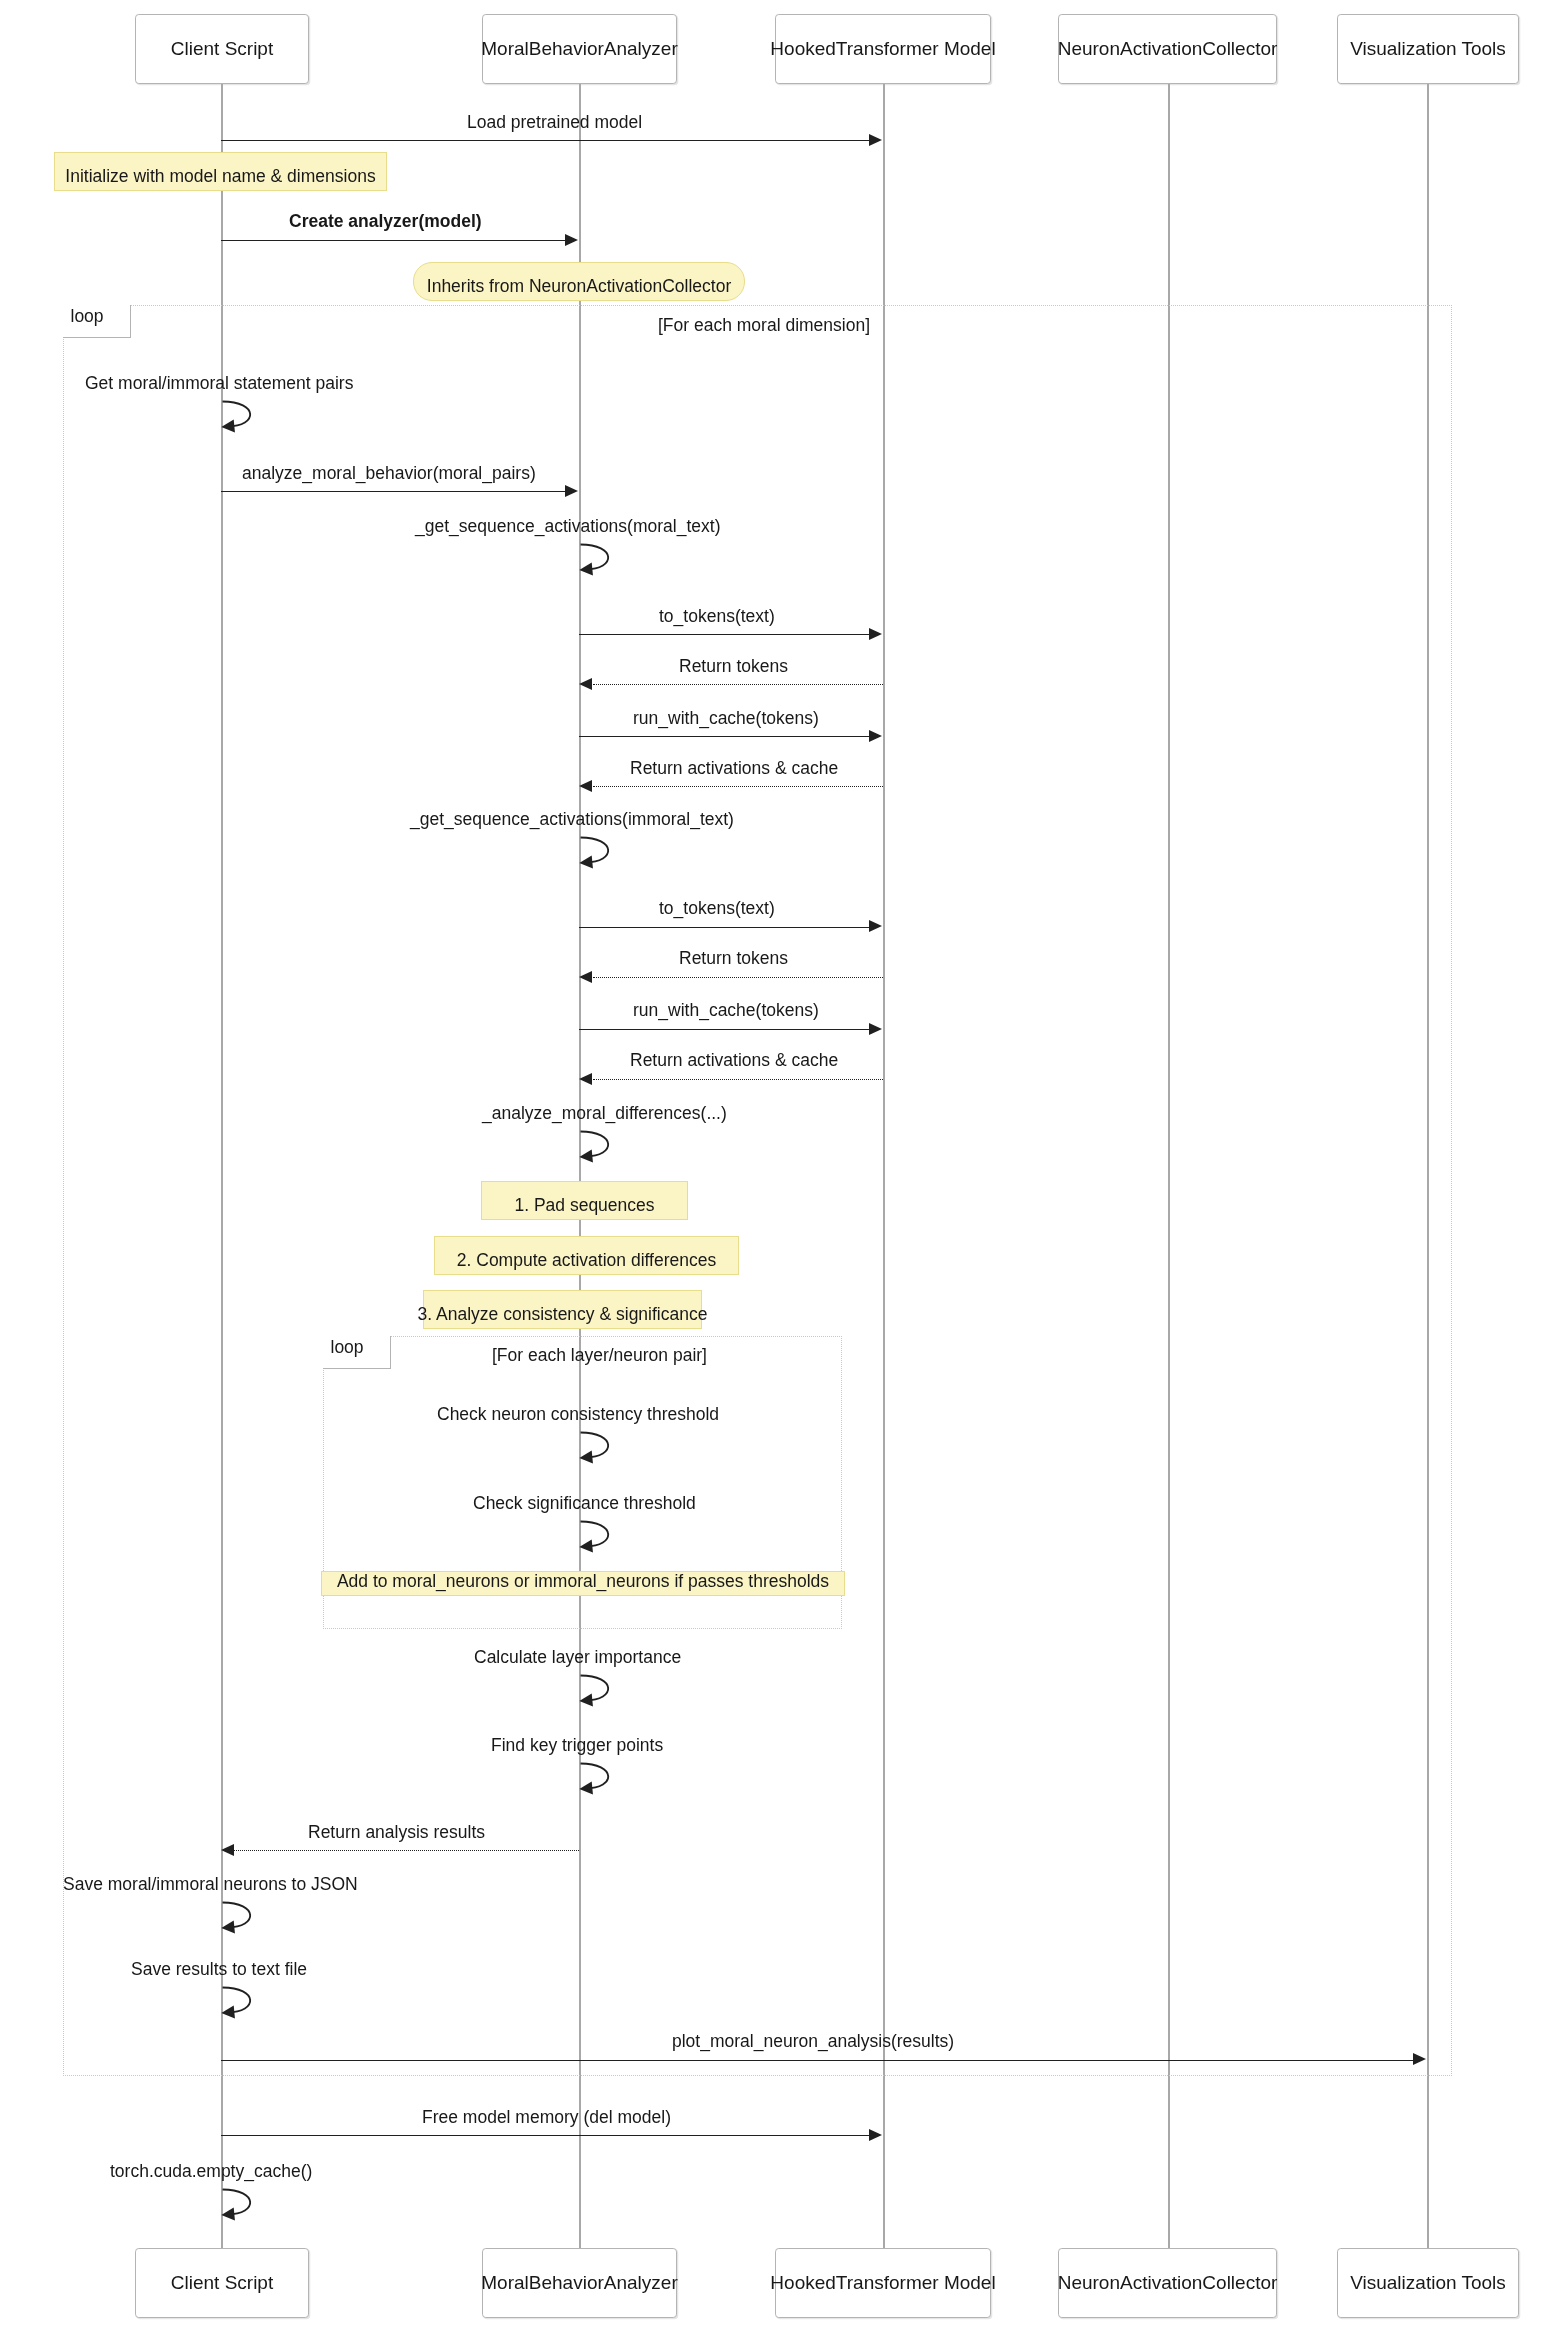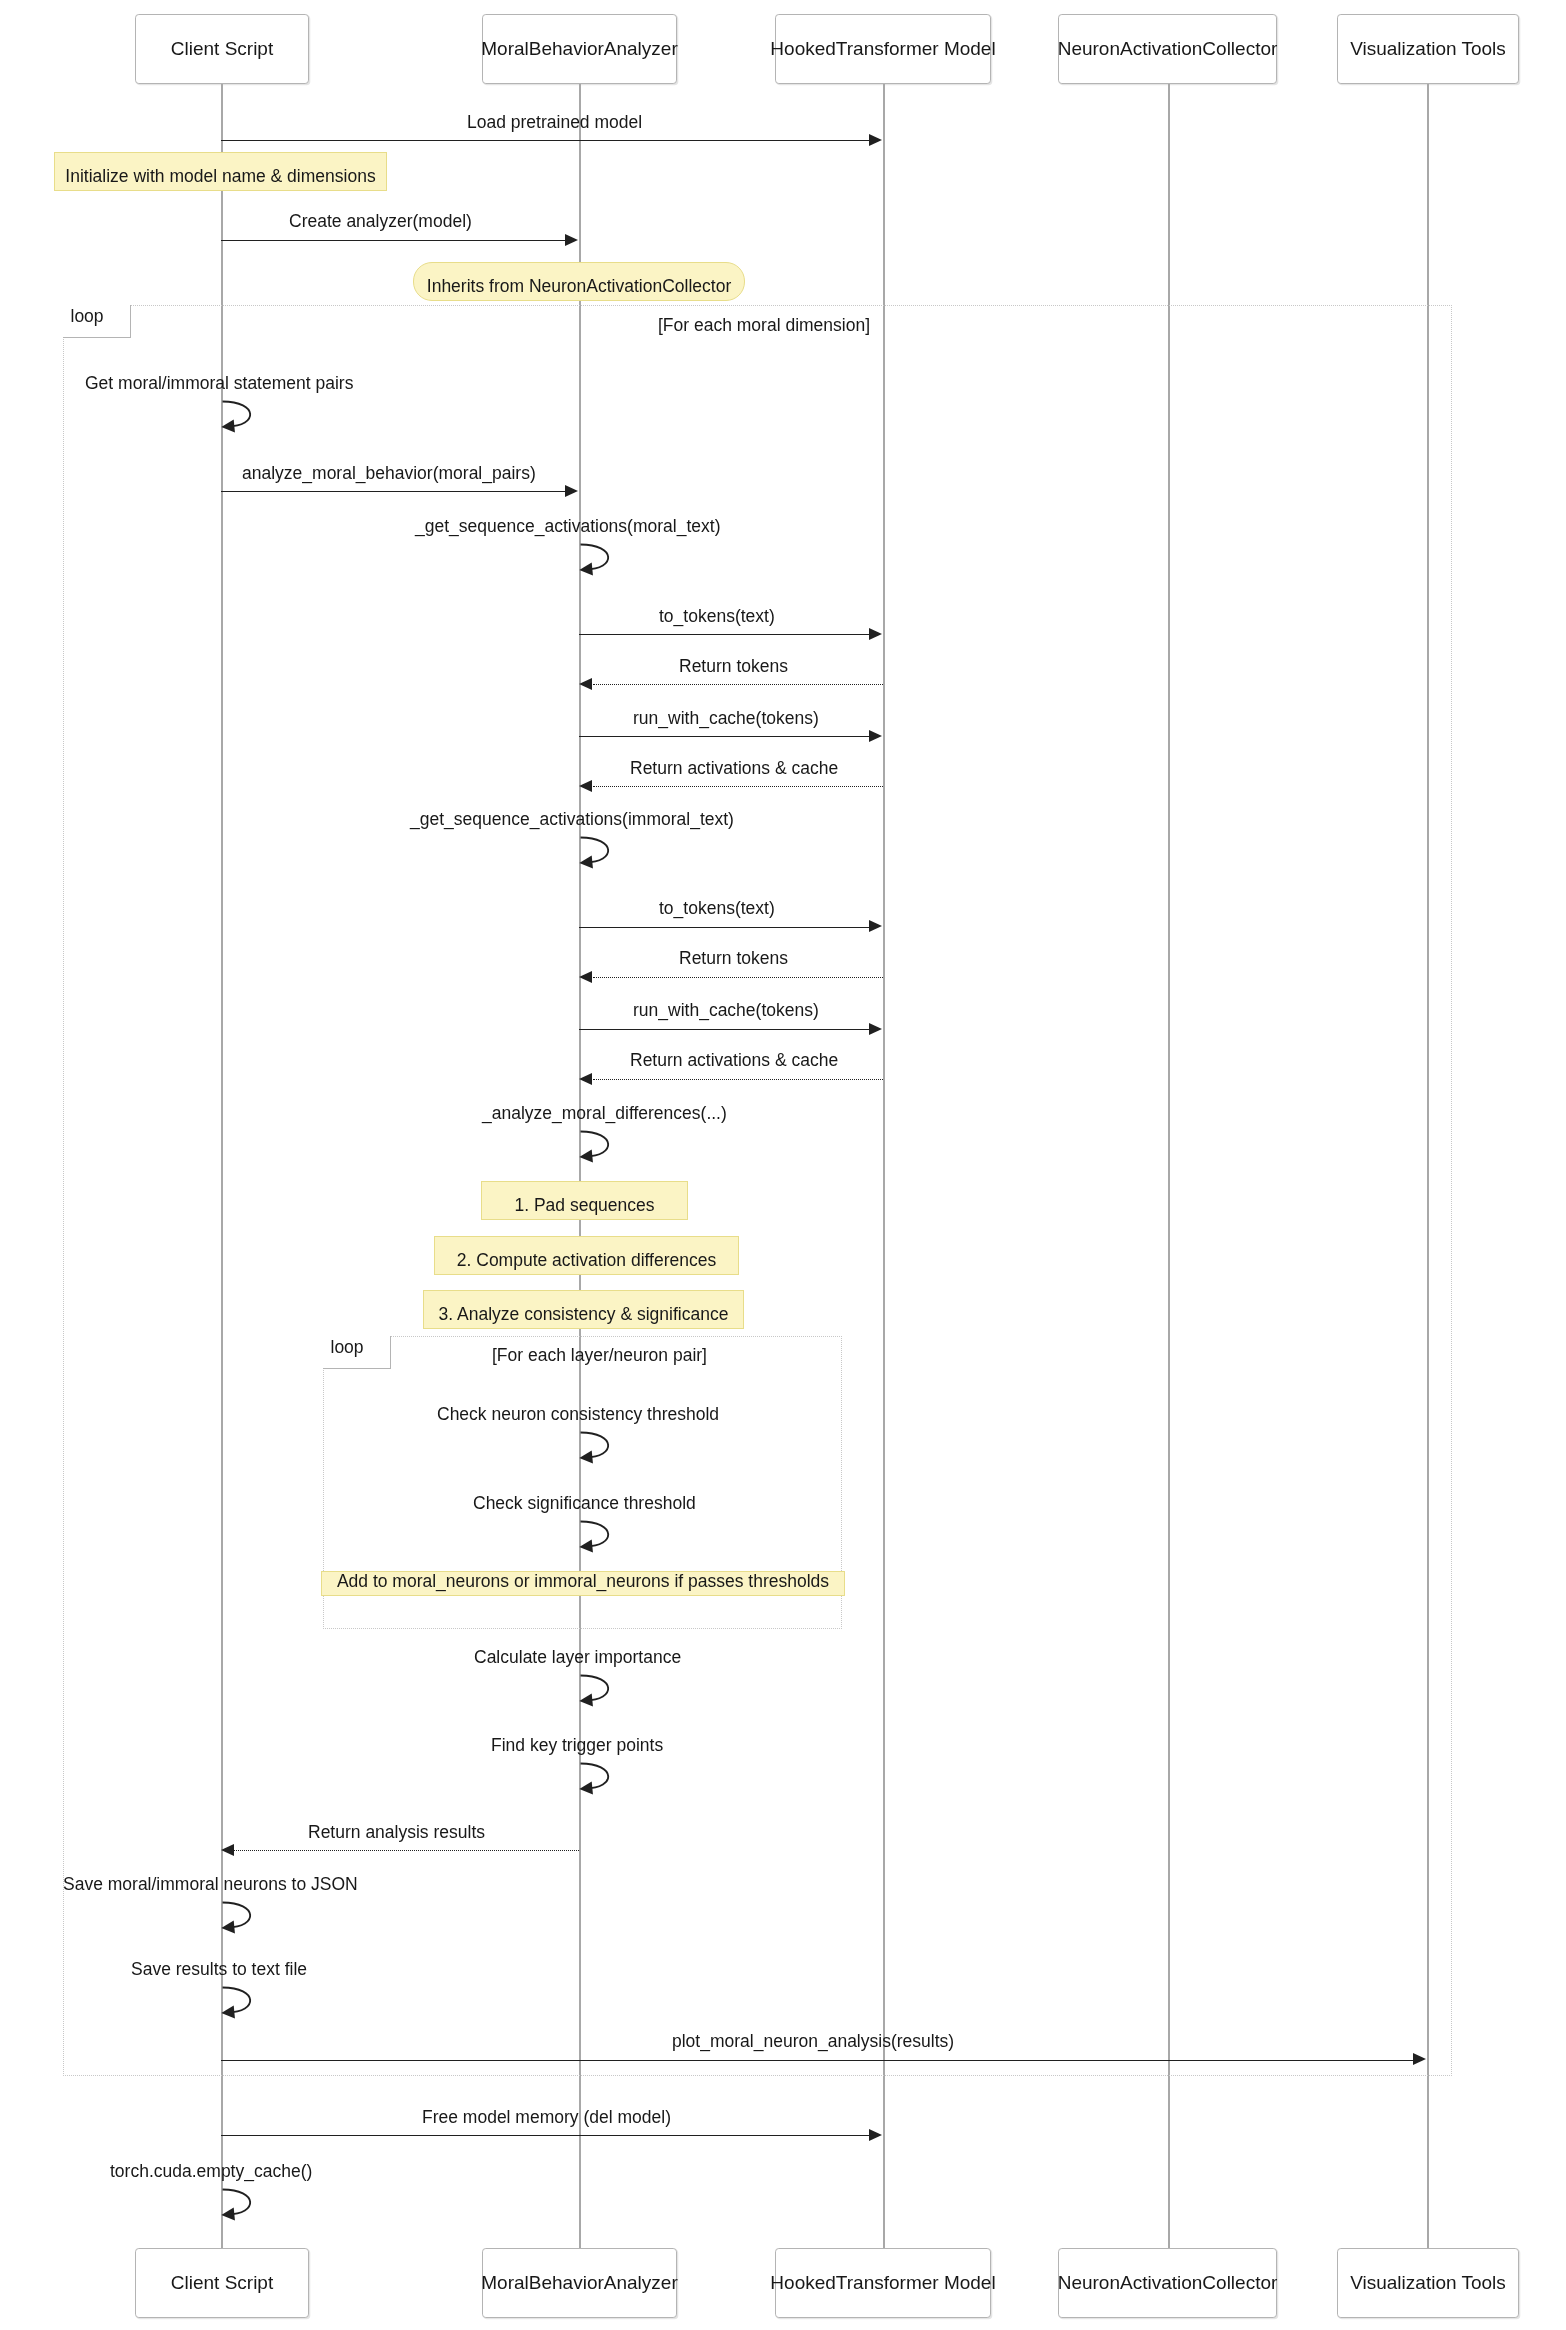--- a/index.html
+++ b/index.html
@@ -194,21 +194,21 @@
   <div class="msg-label" style="left:467px;top:113px;">
     <span>Load pretrained model</span>
   </div>
   <div class="msg-line" style="left:221px;top:140px;width:649px;"></div>
   <div class="arrowhead right" style="left:869px;top:134px;"></div>
 
   <div class="note" style="left:54px;top:152px;width:333px;height:39px;">
     <span>Initialize with model name &amp; dimensions</span>
   </div>
 
-  <div class="msg-label" style="left:289px;top:212px;">
+  <div class="msg-label" style="left:289px;top:212px;font-weight:bold;">
     <span>Create analyzer(model)</span>
   </div>
   <div class="msg-line" style="left:221px;top:240px;width:345px;"></div>
   <div class="arrowhead right" style="left:565px;top:234px;"></div>
 
   <div class="note" style="left:413px;top:262px;width:332px;height:39px;border-radius:19px;">
     <span>Inherits from NeuronActivationCollector</span>
   </div>
 
   <div class="msg-label" style="left:85px;top:374px;">
@@ -306,21 +306,21 @@
   </div>
 
   <div class="note" style="left:481px;top:1181px;width:207px;height:39px;">
     <span>1. Pad sequences</span>
   </div>
 
   <div class="note" style="left:434px;top:1236px;width:305px;height:39px;">
     <span>2. Compute activation differences</span>
   </div>
 
-  <div class="note" style="left:423px;top:1290px;width:321px;height:39px;">
+  <div class="note" style="left:423px;top:1290px;width:279px;height:39px;">
     <span>3. Analyze consistency &amp; significance</span>
   </div>
 
   <div class="msg-label" style="left:437px;top:1405px;">
     <span>Check neuron consistency threshold</span>
   </div>
   <div class="selfmsg" style="left:579px;top:1430px;">
     <svg width="49" height="36" viewBox="0 0 78 58">
       <path d="M2,4 C60,4 60,44 10,44" fill="none" stroke="#202020" stroke-width="3"></path>
       <polygon points="20,33 0,45 22,54" fill="#202020"></polygon>

